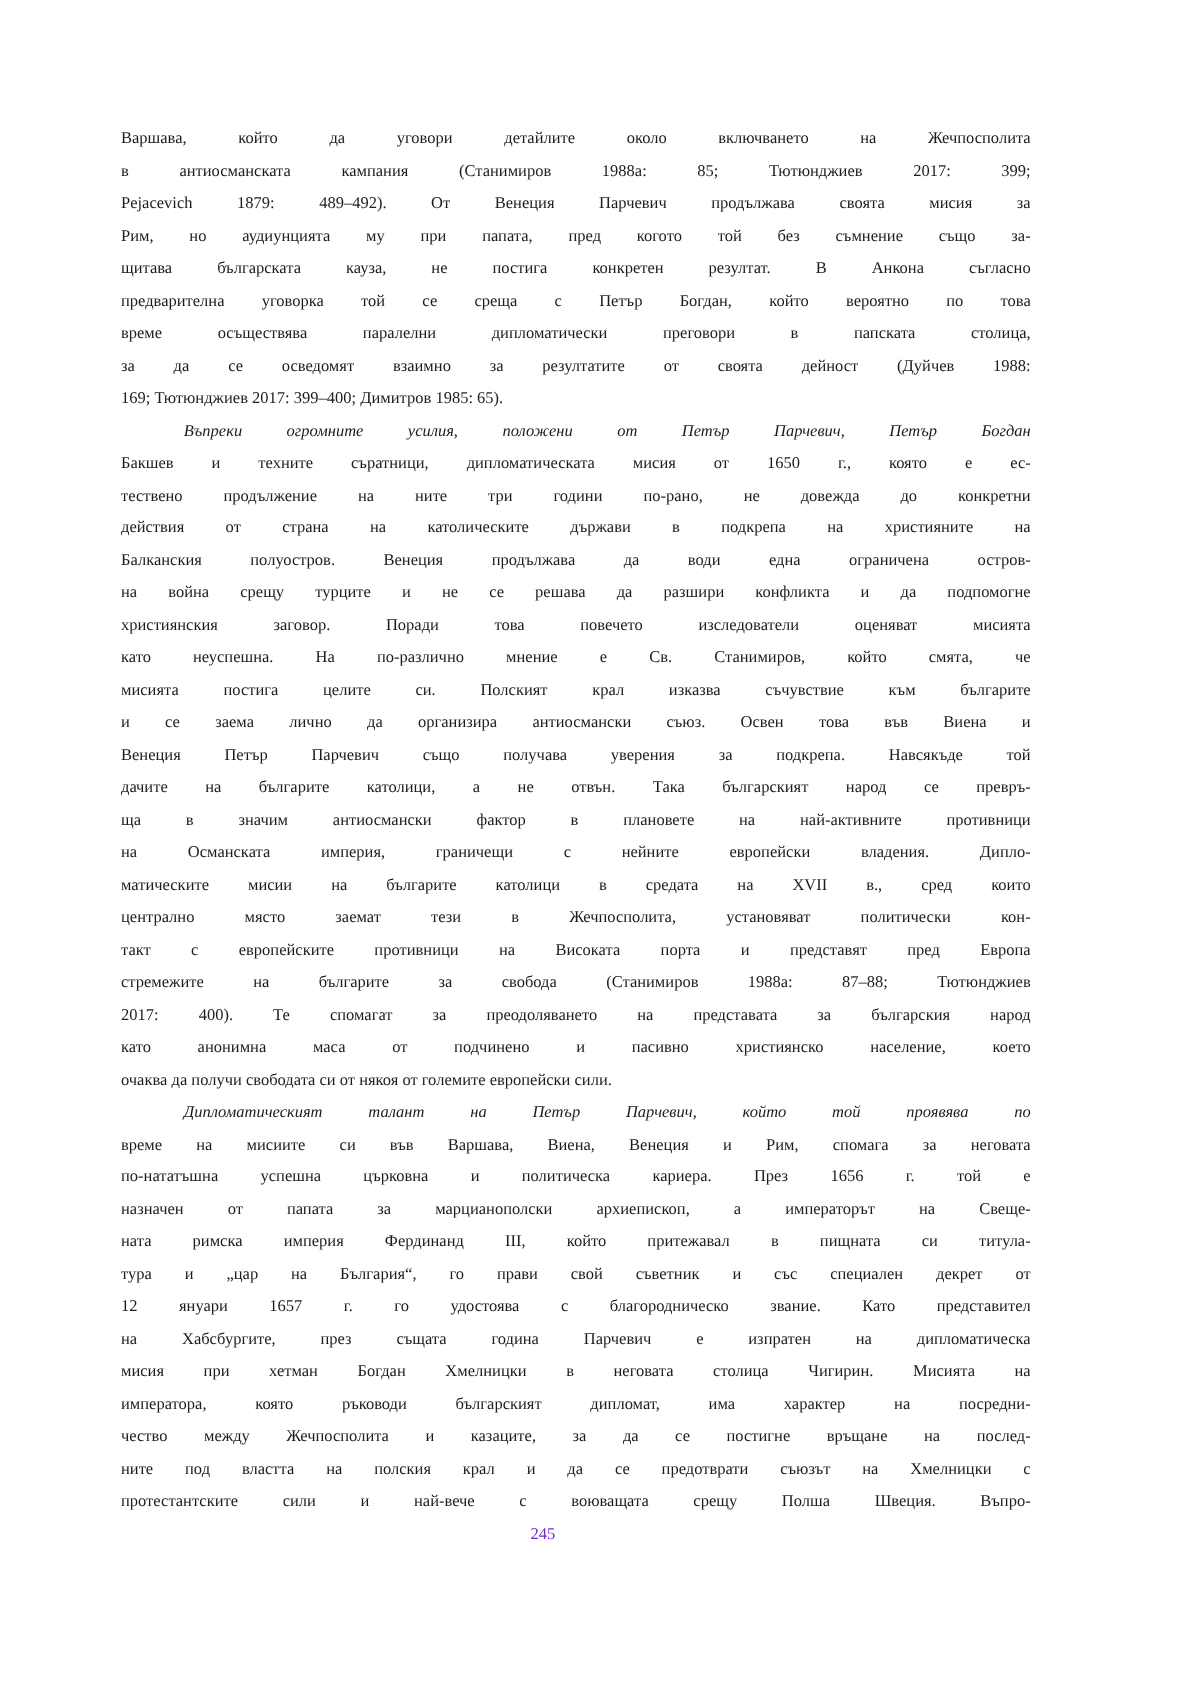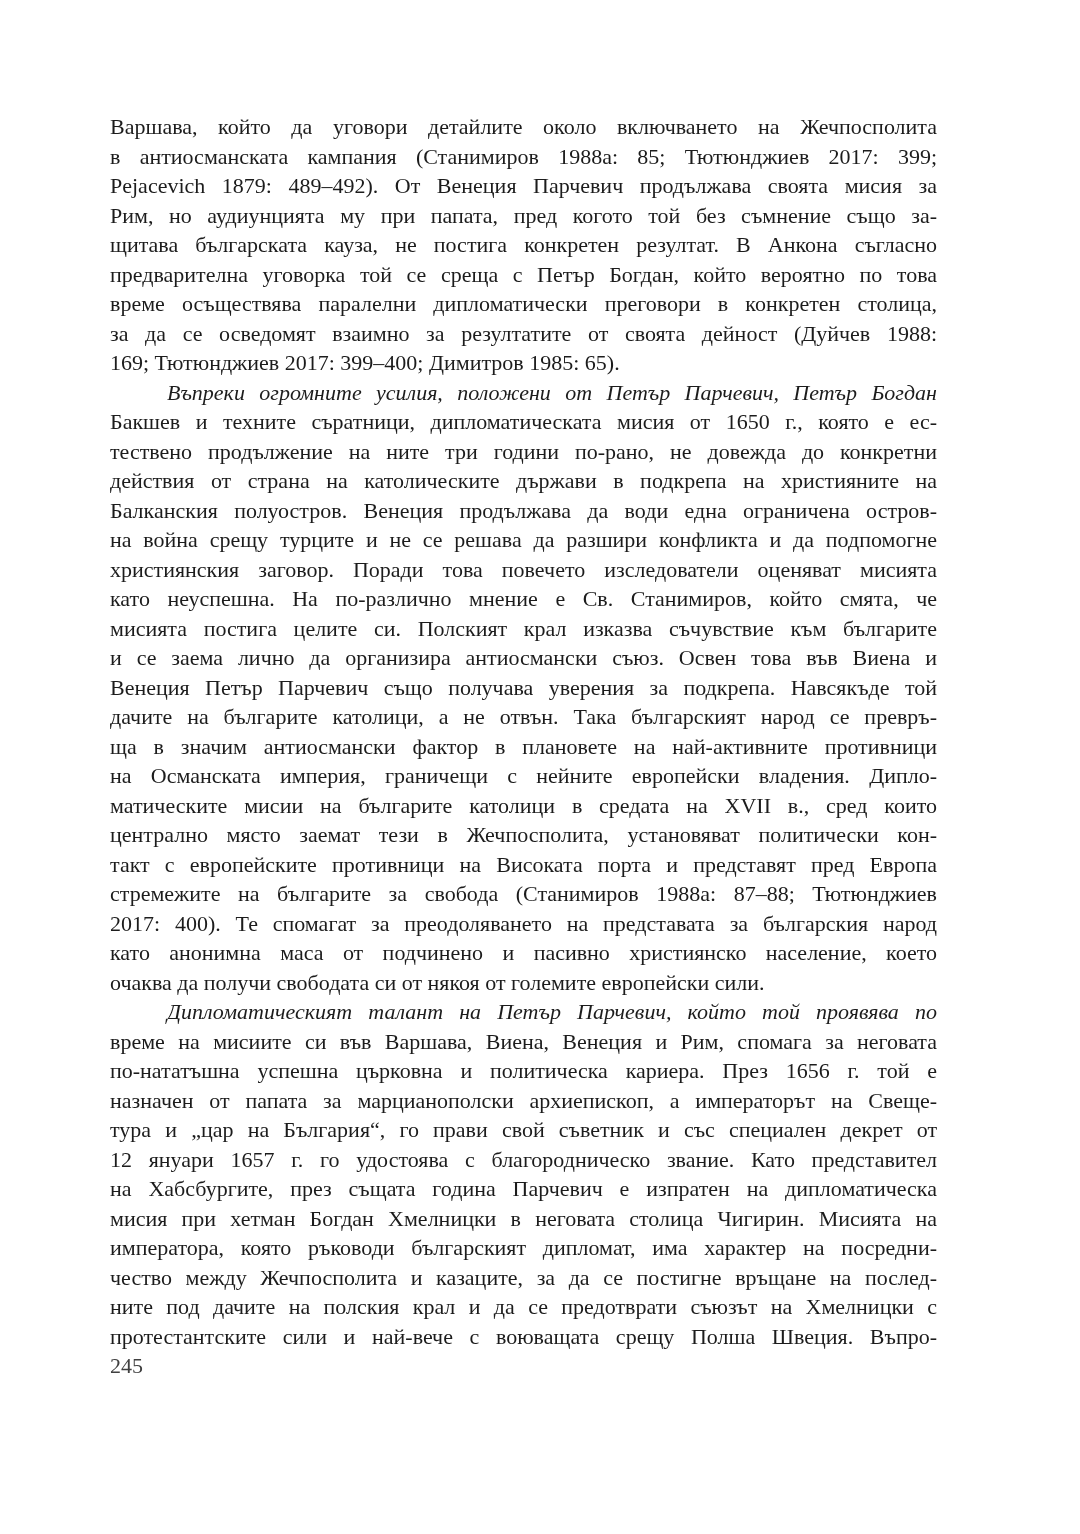--- a/index.html
+++ b/index.html
@@ -18,21 +18,21 @@
     height: 1534px;
     background: #ffffff;
     overflow: hidden;
   }
   .text-block {
     position: absolute;
     left: 110px;
     top: 112px;
     width: 827px;
     color: #1c1c1c;
-    font-size: 22px;
+    font-size: 15px;
     line-height: 29.5px;
   }
   .paragraph {
     margin: 0;
     padding: 0;
   }
   .line {
     height: 29.5px;
     overflow: hidden;
     text-align: justify;
@@ -41,39 +41,39 @@
   }
   .line.first-indented {
     text-indent: 57px;
     font-style: italic;
   }
   .line.last-flush-left {
     text-align-last: left;
   }
   .folio-line {
     height: 29.5px;
-    text-align: left;
+    text-align: center;
     padding-right: 60px;
-    color: #404040;
+    color: #6d28d9;
   }
 </style>
 </head>
 <body>
 
 <div class="page">
   <div class="text-block">
     <div id="paragraphs-container">
         <div class="paragraph">
           <div class="line">Варшава, който да уговори детайлите около включването на Жечпосполита</div>
           <div class="line">в антиосманската кампания (Станимиров 1988а: 85; Тютюнджиев 2017: 399;</div>
           <div class="line">Pejacevich 1879: 489–492). От Венеция Парчевич продължава своята мисия за</div>
           <div class="line">Рим, но аудиунцията му при папата, пред когото той без съмнение също за-</div>
           <div class="line">щитава българската кауза, не постига конкретен резултат. В Анкона съгласно</div>
           <div class="line">предварителна уговорка той се среща с Петър Богдан, който вероятно по това</div>
-          <div class="line">време осъществява паралелни дипломатически преговори в конкретен столица,</div>
+          <div class="line">време осъществява паралелни дипломатически преговори в папската столица,</div>
           <div class="line">за да се осведомят взаимно за резултатите от своята дейност (Дуйчев 1988:</div>
           <div class="line last-flush-left">169; Тютюнджиев 2017: 399–400; Димитров 1985: 65).</div>
         </div>
         <div class="paragraph">
           <div class="line first-indented">Въпреки огромните усилия, положени от Петър Парчевич, Петър Богдан</div>
           <div class="line">Бакшев и техните съратници, дипломатическата мисия от 1650 г., която е ес-</div>
           <div class="line">тествено продължение на ните три години по-рано, не довежда до конкретни</div>
           <div class="line">действия от страна на католическите държави в подкрепа на християните на</div>
           <div class="line">Балканския полуостров. Венеция продължава да води една ограничена остров-</div>
           <div class="line">на война срещу турците и не се решава да разшири конфликта и да подпомогне</div>
@@ -91,27 +91,28 @@
           <div class="line">стремежите на българите за свобода (Станимиров 1988а: 87–88; Тютюнджиев</div>
           <div class="line">2017: 400). Те спомагат за преодоляването на представата за българския народ</div>
           <div class="line">като анонимна маса от подчинено и пасивно християнско население, което</div>
           <div class="line last-flush-left">очаква да получи свободата си от някоя от големите европейски сили.</div>
         </div>
         <div class="paragraph">
           <div class="line first-indented">Дипломатическият талант на Петър Парчевич, който той проявява по</div>
           <div class="line">време на мисиите си във Варшава, Виена, Венеция и Рим, спомага за неговата</div>
           <div class="line">по-нататъшна успешна църковна и политическа кариера. През 1656 г. той е</div>
           <div class="line">назначен от папата за марцианополски архиепископ, а императорът на Свеще-</div>
+          <div class="line">ната римска империя Фердинанд III, който притежавал в пищната си титула-</div>
           <div class="line">тура и „цар на България“, го прави свой съветник и със специален декрет от</div>
           <div class="line">12 януари 1657 г. го удостоява с благородническо звание. Като представител</div>
           <div class="line">на Хабсбургите, през същата година Парчевич е изпратен на дипломатическа</div>
           <div class="line">мисия при хетман Богдан Хмелницки в неговата столица Чигирин. Мисията на</div>
           <div class="line">императора, която ръководи българският дипломат, има характер на посредни-</div>
           <div class="line">чество между Жечпосполита и казаците, за да се постигне връщане на послед-</div>
-          <div class="line">ните под дачите на полския крал и да се предотврати съюзът на Хмелницки с</div>
+          <div class="line">ните под властта на полския крал и да се предотврати съюзът на Хмелницки с</div>
           <div class="line">протестантските сили и най-вече с воюващата срещу Полша Швеция. Въпро-</div>
         </div>
       </div>
     <div class="folio-line">
       <span>245</span>
     </div>
   </div>
 </div>
 
 </body></html>

